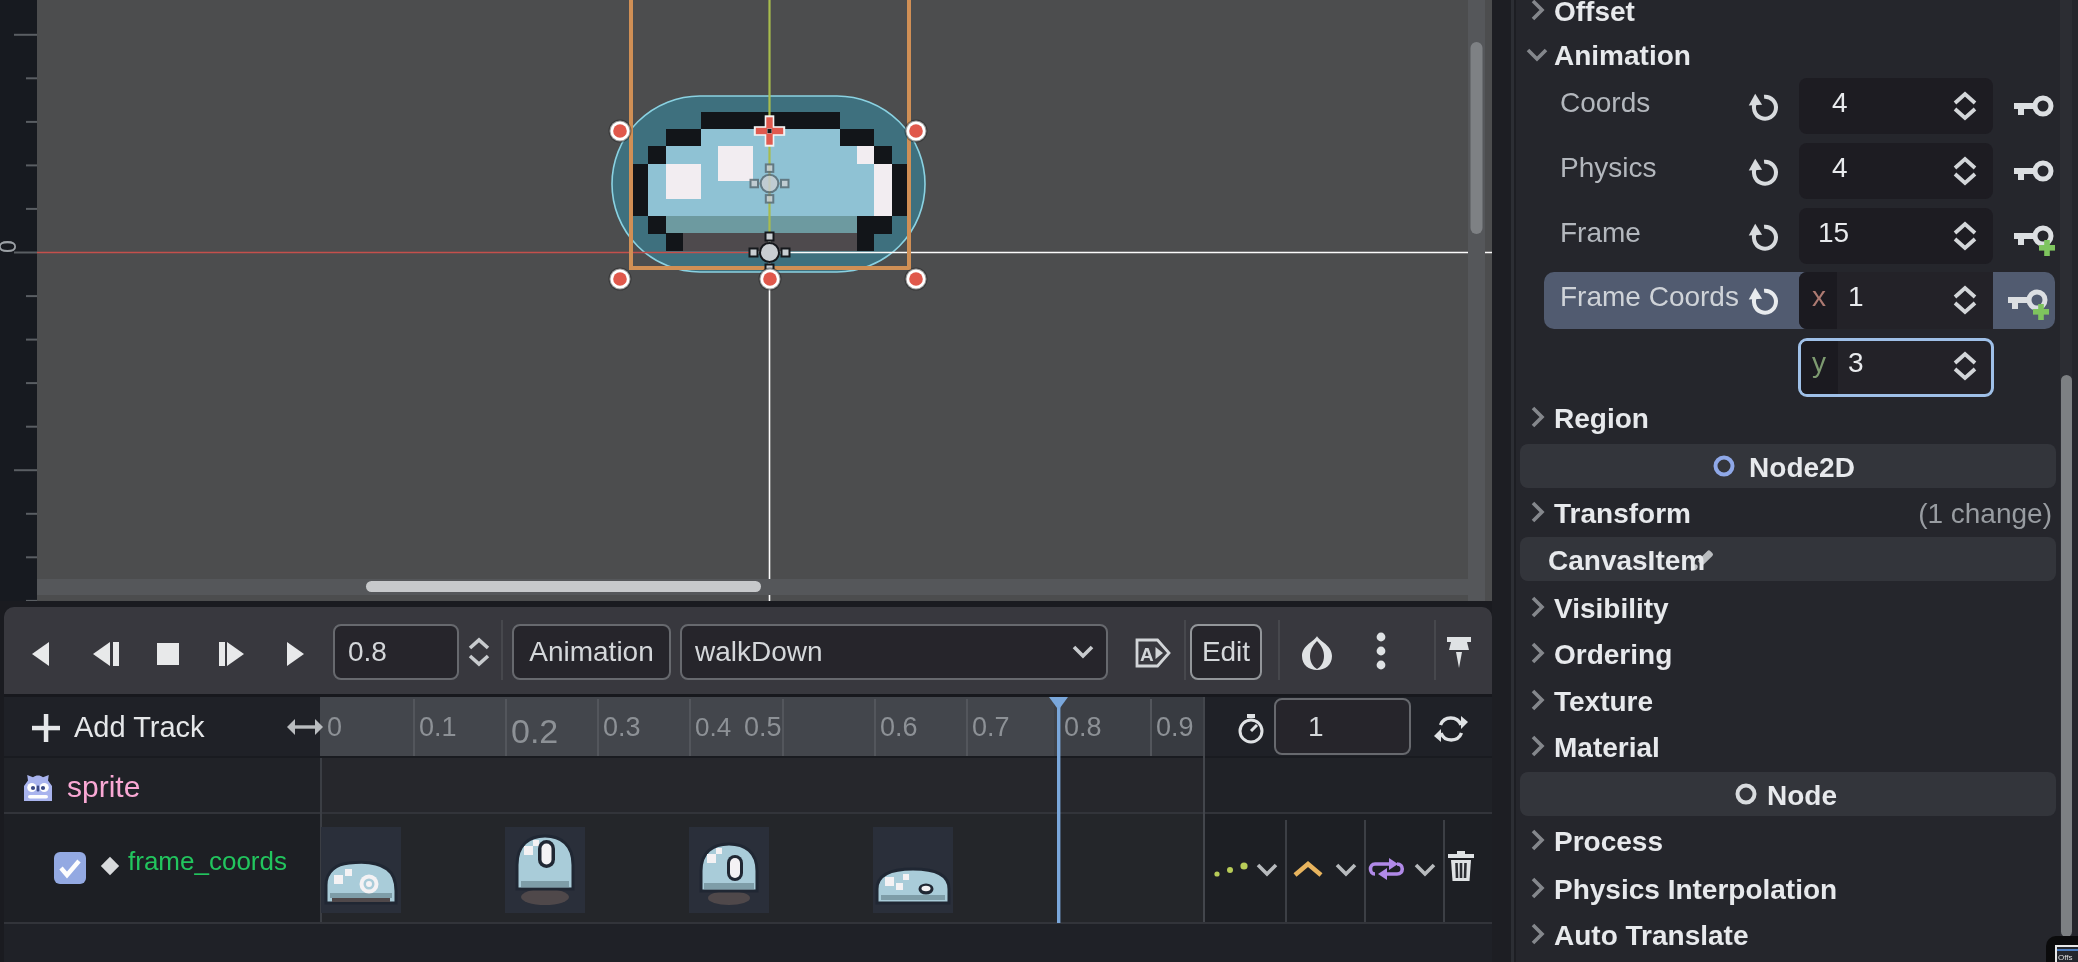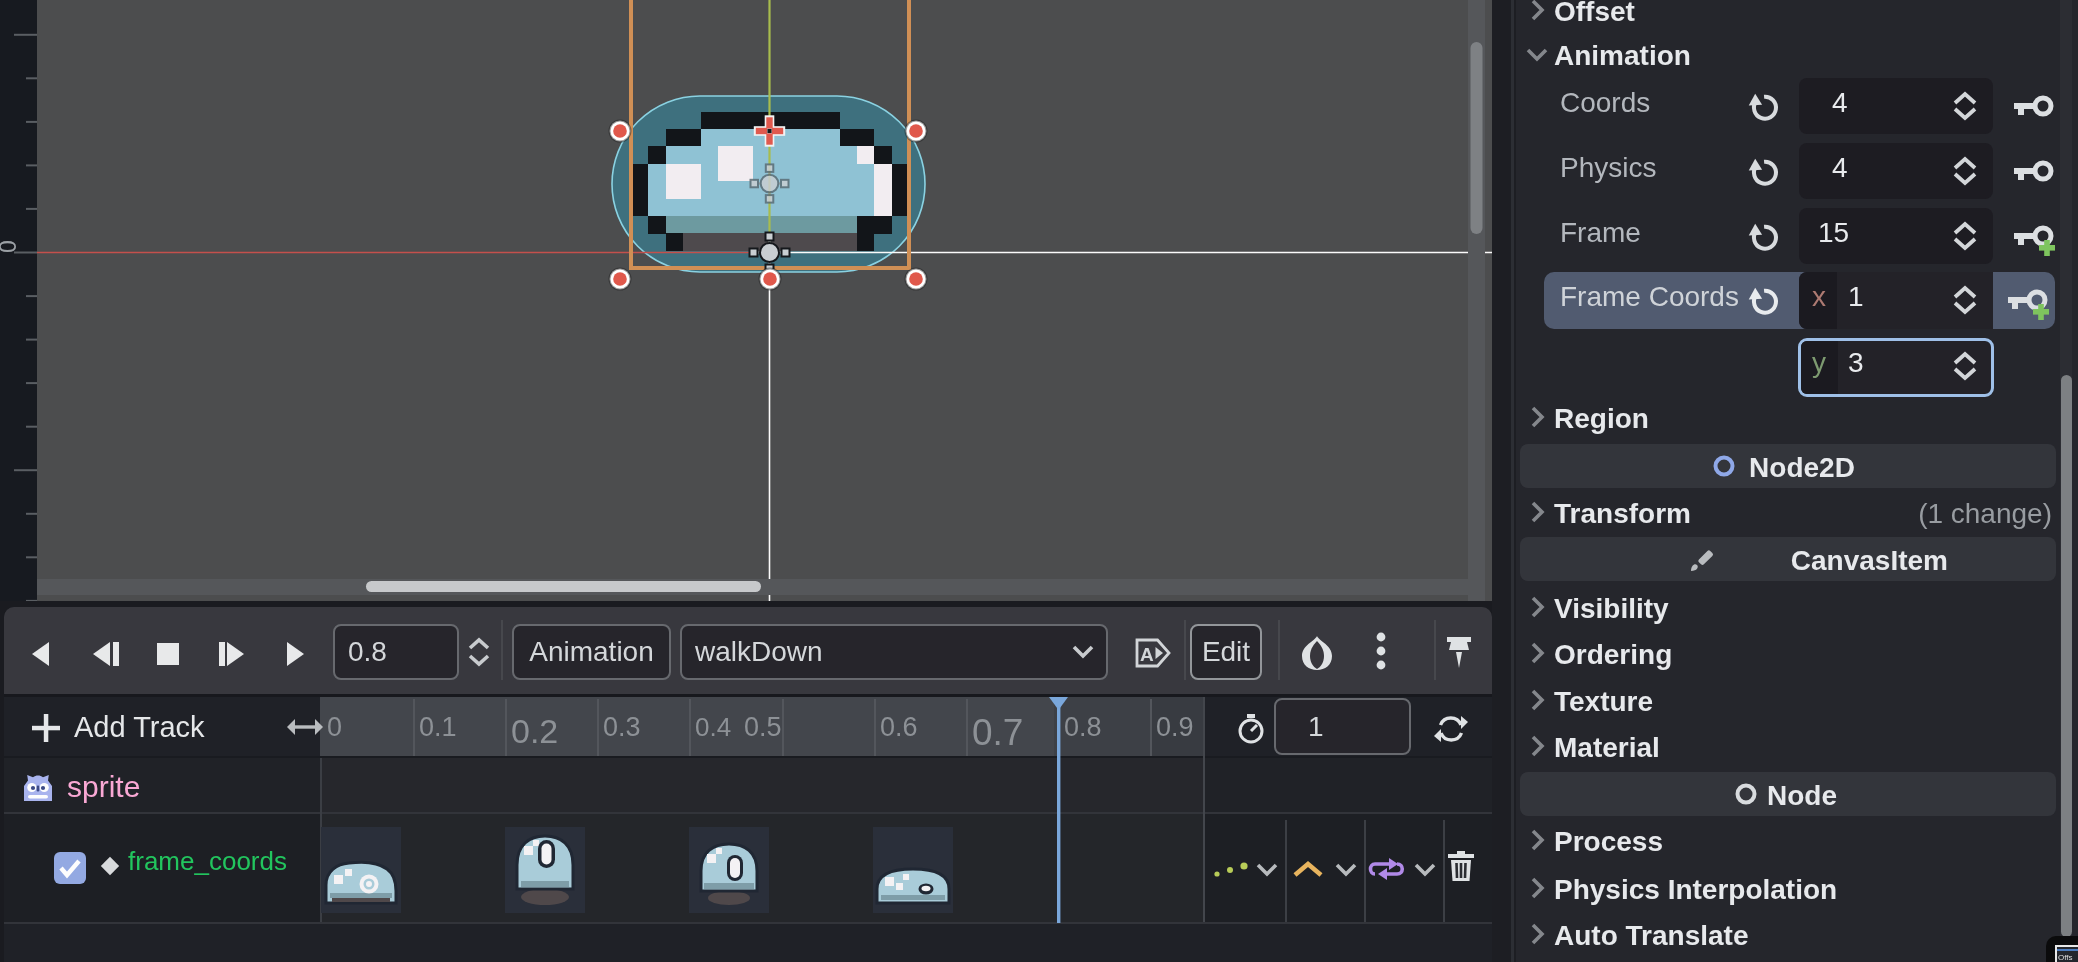--- a/index.html
+++ b/index.html
@@ -143,21 +143,21 @@
 <div class="abs" style="left:507px;top:105px;color:#8d9196;font-size:34px">0.2</div>
 <div class="abs" style="left:593px;top:92px;width:2px;height:57px;background:#53565c"></div>
 <div class="abs" style="left:599px;top:105px;color:#8d9196;font-size:27px">0.3</div>
 <div class="abs" style="left:685px;top:92px;width:2px;height:57px;background:#53565c"></div>
 <div class="abs" style="left:691px;top:105px;color:#8d9196;font-size:26px">0.4</div>
 <div class="abs" style="left:778px;top:92px;width:2px;height:57px;background:#53565c"></div>
 <div class="abs" style="left:740px;top:105px;color:#8d9196;font-size:27px">0.5</div>
 <div class="abs" style="left:870px;top:92px;width:2px;height:57px;background:#53565c"></div>
 <div class="abs" style="left:876px;top:105px;color:#8d9196;font-size:27px">0.6</div>
 <div class="abs" style="left:962px;top:92px;width:2px;height:57px;background:#53565c"></div>
-<div class="abs" style="left:968px;top:105px;color:#8d9196;font-size:37px">0.7</div>
+<div class="abs" style="left:968px;top:105px;color:#8d9196;font-size:27px">0.7</div>
 <div class="abs" style="left:1054px;top:92px;width:2px;height:57px;background:#53565c"></div>
 <div class="abs" style="left:1060px;top:105px;color:#8d9196;font-size:27px">0.8</div>
 <div class="abs" style="left:1146px;top:92px;width:2px;height:57px;background:#53565c"></div>
 <div class="abs" style="left:1152px;top:105px;color:#8d9196;font-size:27px">0.9</div>
 <svg class="abs" style="left:24px;top:31px" width="300" height="32" viewBox="0 0 300 32">
 <polygon points="21,4 4,16 21,28" fill="#e8e9ea"></polygon>
 <polygon points="82,4 65,16 82,28" fill="#e8e9ea"></polygon>
       <rect x="85" y="4" width="6" height="24" fill="#e8e9ea"></rect>
 <rect x="129" y="5" width="22" height="22" fill="#e8e9ea"></rect>
 <rect x="191" y="4" width="6" height="24" fill="#e8e9ea"></rect>
@@ -431,21 +431,21 @@
 <svg class="abs" style="left:1527px;top:499px" width="20" height="26" viewBox="0 0 20 26">
     <path d="M6 4 L15 13 L6 22" fill="none" stroke="#84878c" stroke-width="3.6"></path>
   </svg>
 <div class="abs hdtxt" style="left:1554px;top:498px">Transform</div>
 <div class="abs" style="left:1850px;top:498px;width:202px;text-align:right;color:#989ca1;font-size:28px">(1 change)</div>
 <div class="abs" style="left:1520px;top:537px;width:536px;height:44px;background:#33353b;border-radius:8px"></div>
 <svg class="abs" style="left:1688px;top:546px" width="28" height="28" viewBox="0 0 28 28">
     <path d="M3 25 C3 19 7 17 9 19 C11 21 9 25 3 25 Z" fill="#b9bcbf"></path>
     <rect x="10" y="8" width="16" height="7" rx="2" transform="rotate(-45 18 12)" fill="#b9bcbf"></rect>
   </svg>
-<div class="abs hdtxt" style="left:1520px;top:545px;width:428px;text-align:right;text-indent:28px">CanvasItem</div>
+<div class="abs hdtxt" style="left:1520px;top:545px;width:428px;text-align:left;text-indent:28px">CanvasItem</div>
 <svg class="abs" style="left:1527px;top:594px" width="20" height="26" viewBox="0 0 20 26">
     <path d="M6 4 L15 13 L6 22" fill="none" stroke="#84878c" stroke-width="3.6"></path>
   </svg>
 <div class="abs hdtxt" style="left:1554px;top:593px">Visibility</div>
 <svg class="abs" style="left:1527px;top:640px" width="20" height="26" viewBox="0 0 20 26">
     <path d="M6 4 L15 13 L6 22" fill="none" stroke="#84878c" stroke-width="3.6"></path>
   </svg>
 <div class="abs hdtxt" style="left:1554px;top:639px">Ordering</div>
 <svg class="abs" style="left:1527px;top:687px" width="20" height="26" viewBox="0 0 20 26">
     <path d="M6 4 L15 13 L6 22" fill="none" stroke="#84878c" stroke-width="3.6"></path>

